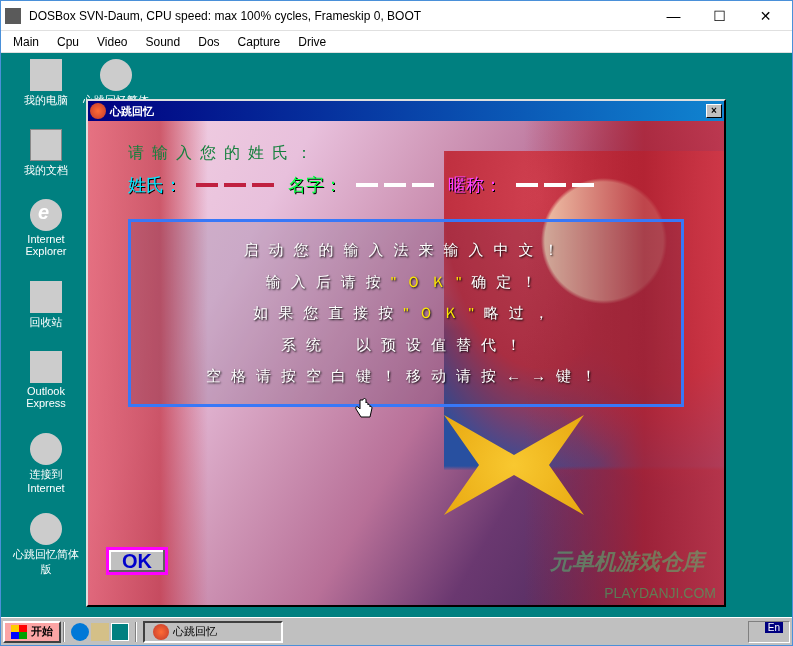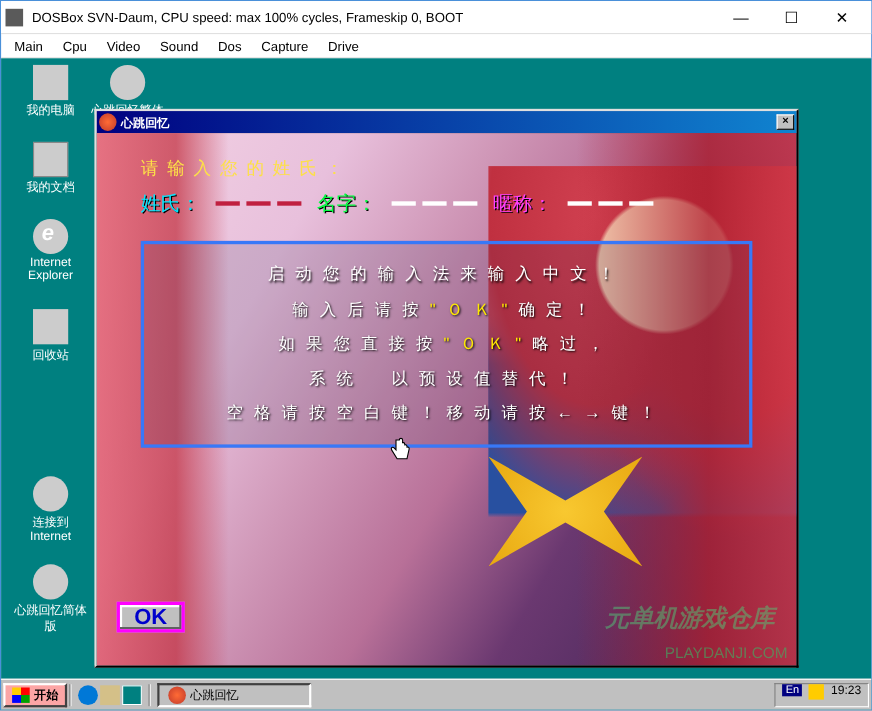--- a/index.html
+++ b/index.html
@@ -106,21 +106,21 @@
   background: radial-gradient(circle,#f8c830,#e8a810);
   clip-path: polygon(50% 40%, 0 0, 25% 50%, 0 100%, 50% 60%, 100% 100%, 75% 50%, 100% 0);
 }
 .anime-hair-l { position:absolute; left:0; top:0; width:120px; height:100%;
   background: linear-gradient(90deg,#e04858 0%,#c02838 60%,transparent 100%); opacity:0.7;}
 .anime-hair-r { position:absolute; right:0; top:0; width:200px; height:100%;
   background: linear-gradient(270deg,#d03848 0%,#b02030 40%,transparent 100%); opacity:0.8;}
 
 .prompt-text {
   position:absolute; top:22px; left:40px; right:40px;
-  color:#fde047; font-size:16px; letter-spacing:8px;
+  color:#15803d; font-size:16px; letter-spacing:8px;
 }
 
 .name-fields {
   position:absolute; top:52px; left:40px; right:40px;
   display:flex; align-items:center; font-size:18px;
 }
 .name-label { text-shadow:1px 1px #000; }
 .name-slots { display:flex; gap:6px; margin:0 14px; }
 .slot { width:22px; height:4px; background:#c02040; }
 .slot.white { background:#fff; }
@@ -190,21 +190,21 @@
 .task-item {
   height:22px; padding:0 8px; margin-left:4px;
   background:#c0c0c0;
   border:2px solid; border-color:#404040 #fff #fff #404040;
   display:flex; align-items:center; gap:4px; font-size:11px;
   cursor:pointer; min-width:140px;
 }
 .tray {
   margin-left:auto; height:22px; padding:0 6px;
   border:1px solid; border-color:#808080 #fff #fff #808080;
-  display:flex; align-items:flex-start; gap:6px; font-size:11px;
+  display:flex; align-items:flex-end; gap:6px; font-size:11px;flex-direction:column;
 }
 .tray-ime { background:#000080; color:#fff; padding:0 3px; font-size:10px; }
 .tray-vol { width:14px; height:14px; background:#ffcc00; }
 </style>
 </head>
 <body>
 
 <div class="app-window">
 
   <div class="titlebar">
@@ -241,20 +241,24 @@
       <div class="ico ico-docs"></div>
       <span>我的文档</span>
     </div>
     <div class="desktop-icon" style="left:10px;top:146px">
       <div class="ico ico-ie"></div>
       <span>Internet Explorer</span>
     </div>
     <div class="desktop-icon" style="left:10px;top:228px">
       <div class="ico ico-recycle"></div>
       <span>回收站</span>
+    </div>
+    <div class="desktop-icon" style="left:10px;top:298px">
+      <div class="ico ico-outlook"></div>
+      <span>Outlook Express</span>
     </div>
     <div class="desktop-icon" style="left:10px;top:460px">
       <div class="ico ico-game"></div>
       <span>心跳回忆简体版</span>
     </div>
     <div class="desktop-icon" style="left:10px;top:380px">
       <div class="ico ico-connect"></div>
       <span>连接到 Internet</span>
     </div>
 

